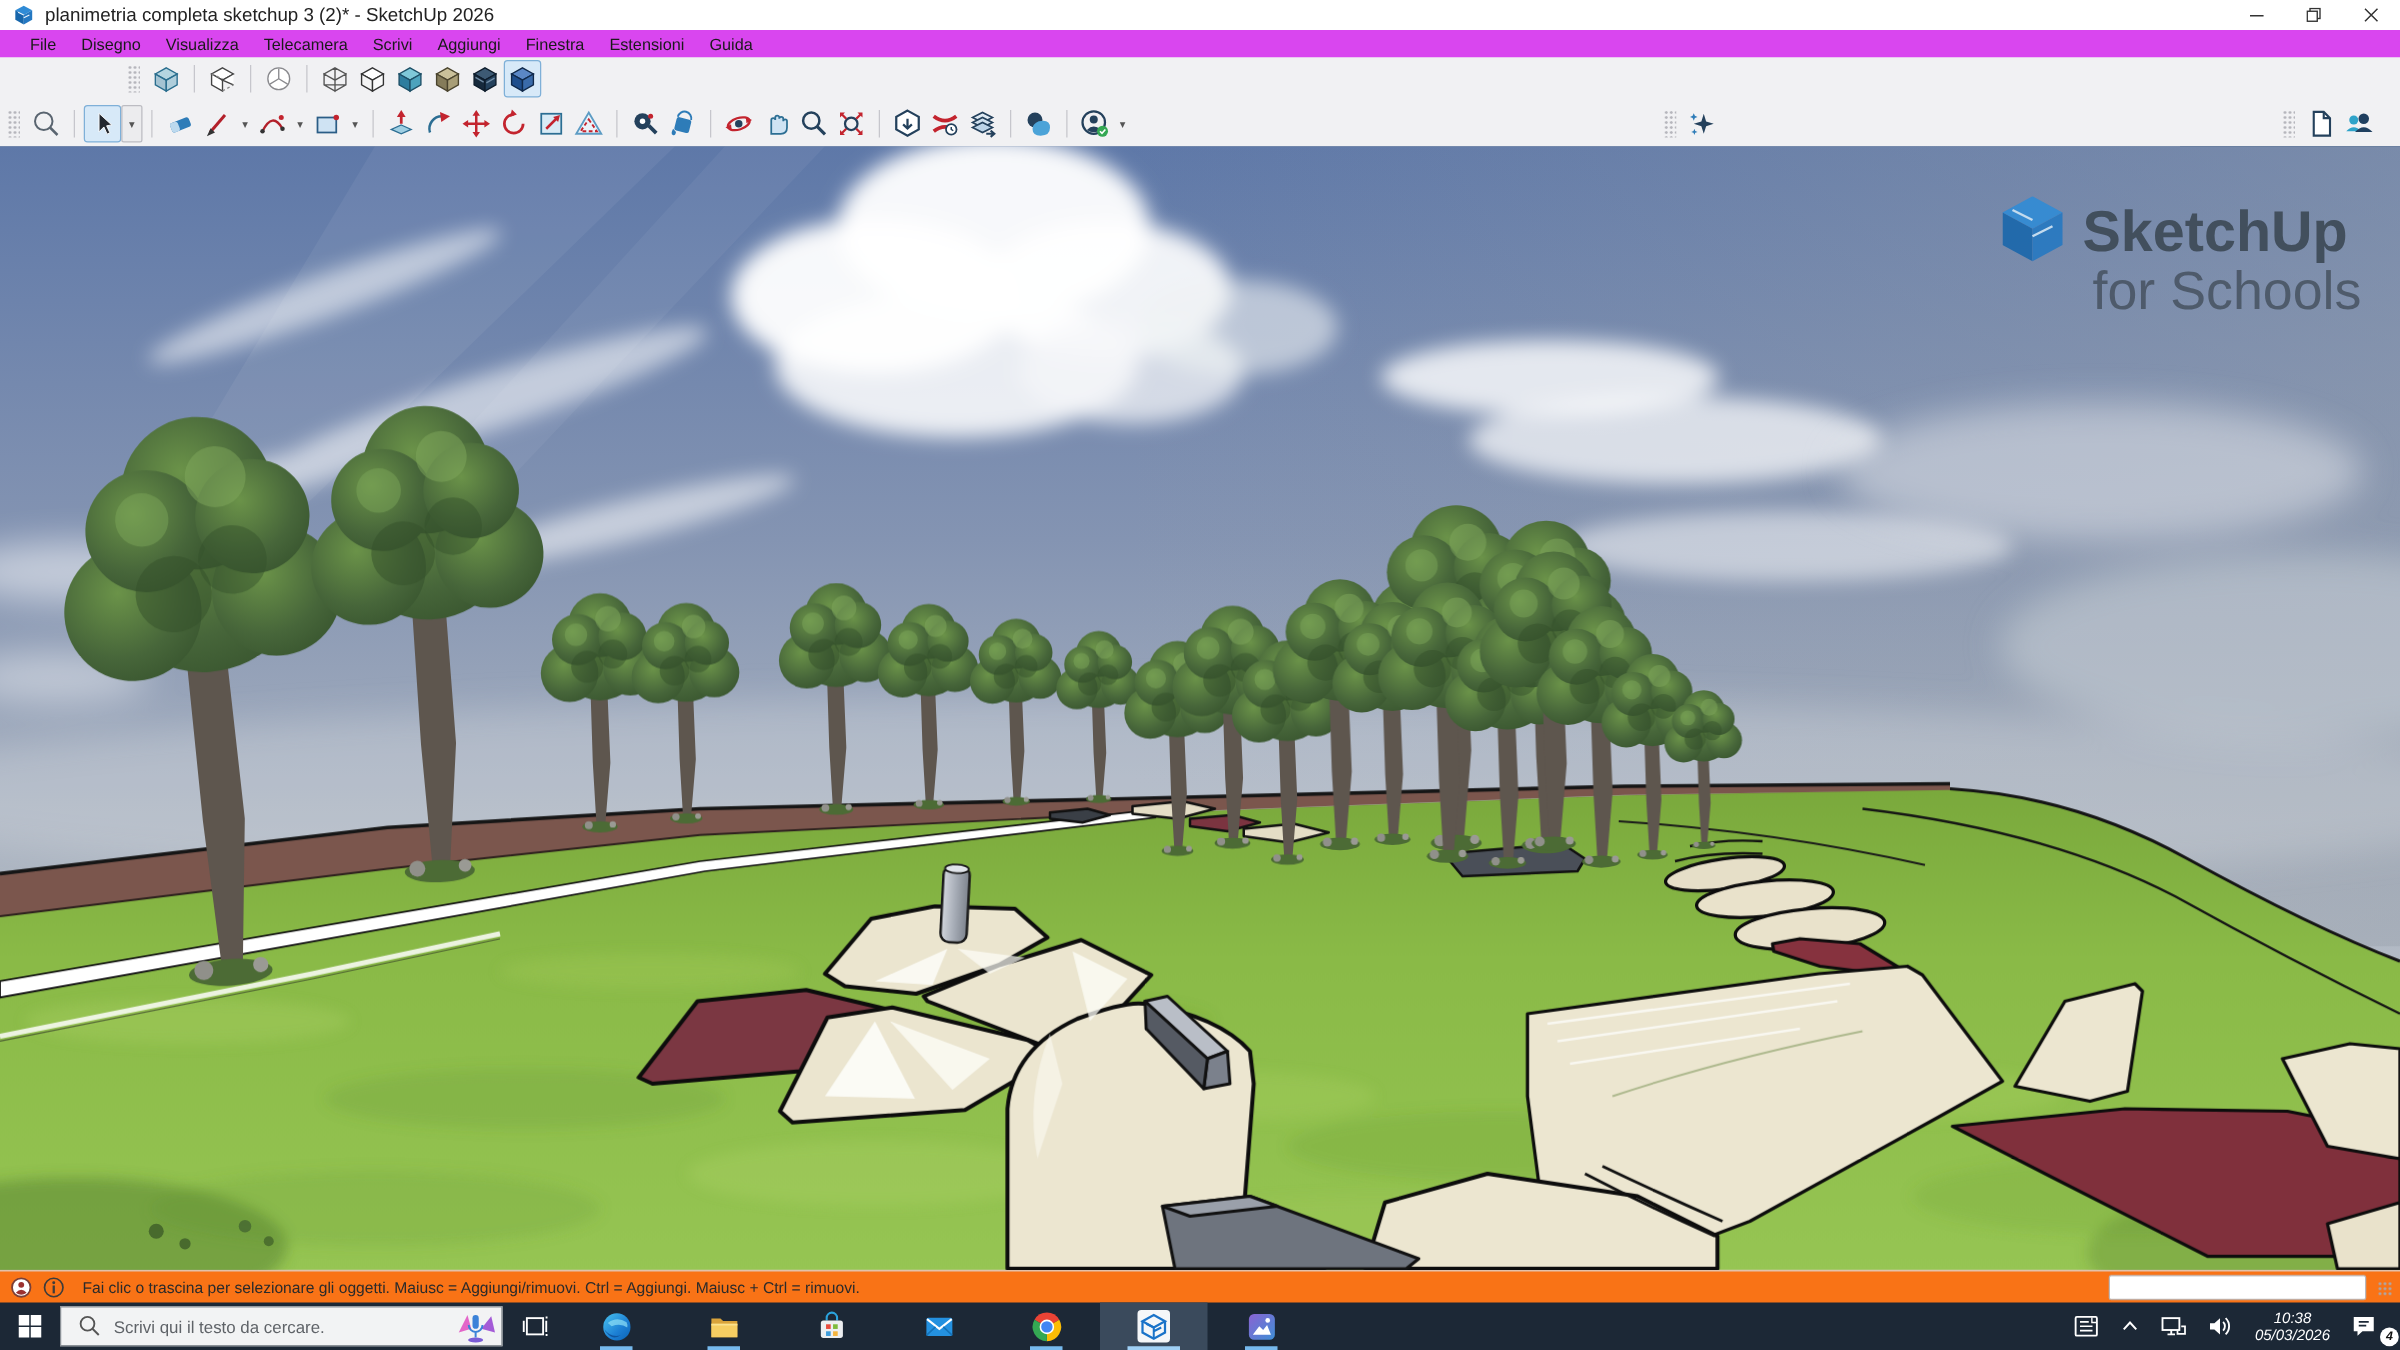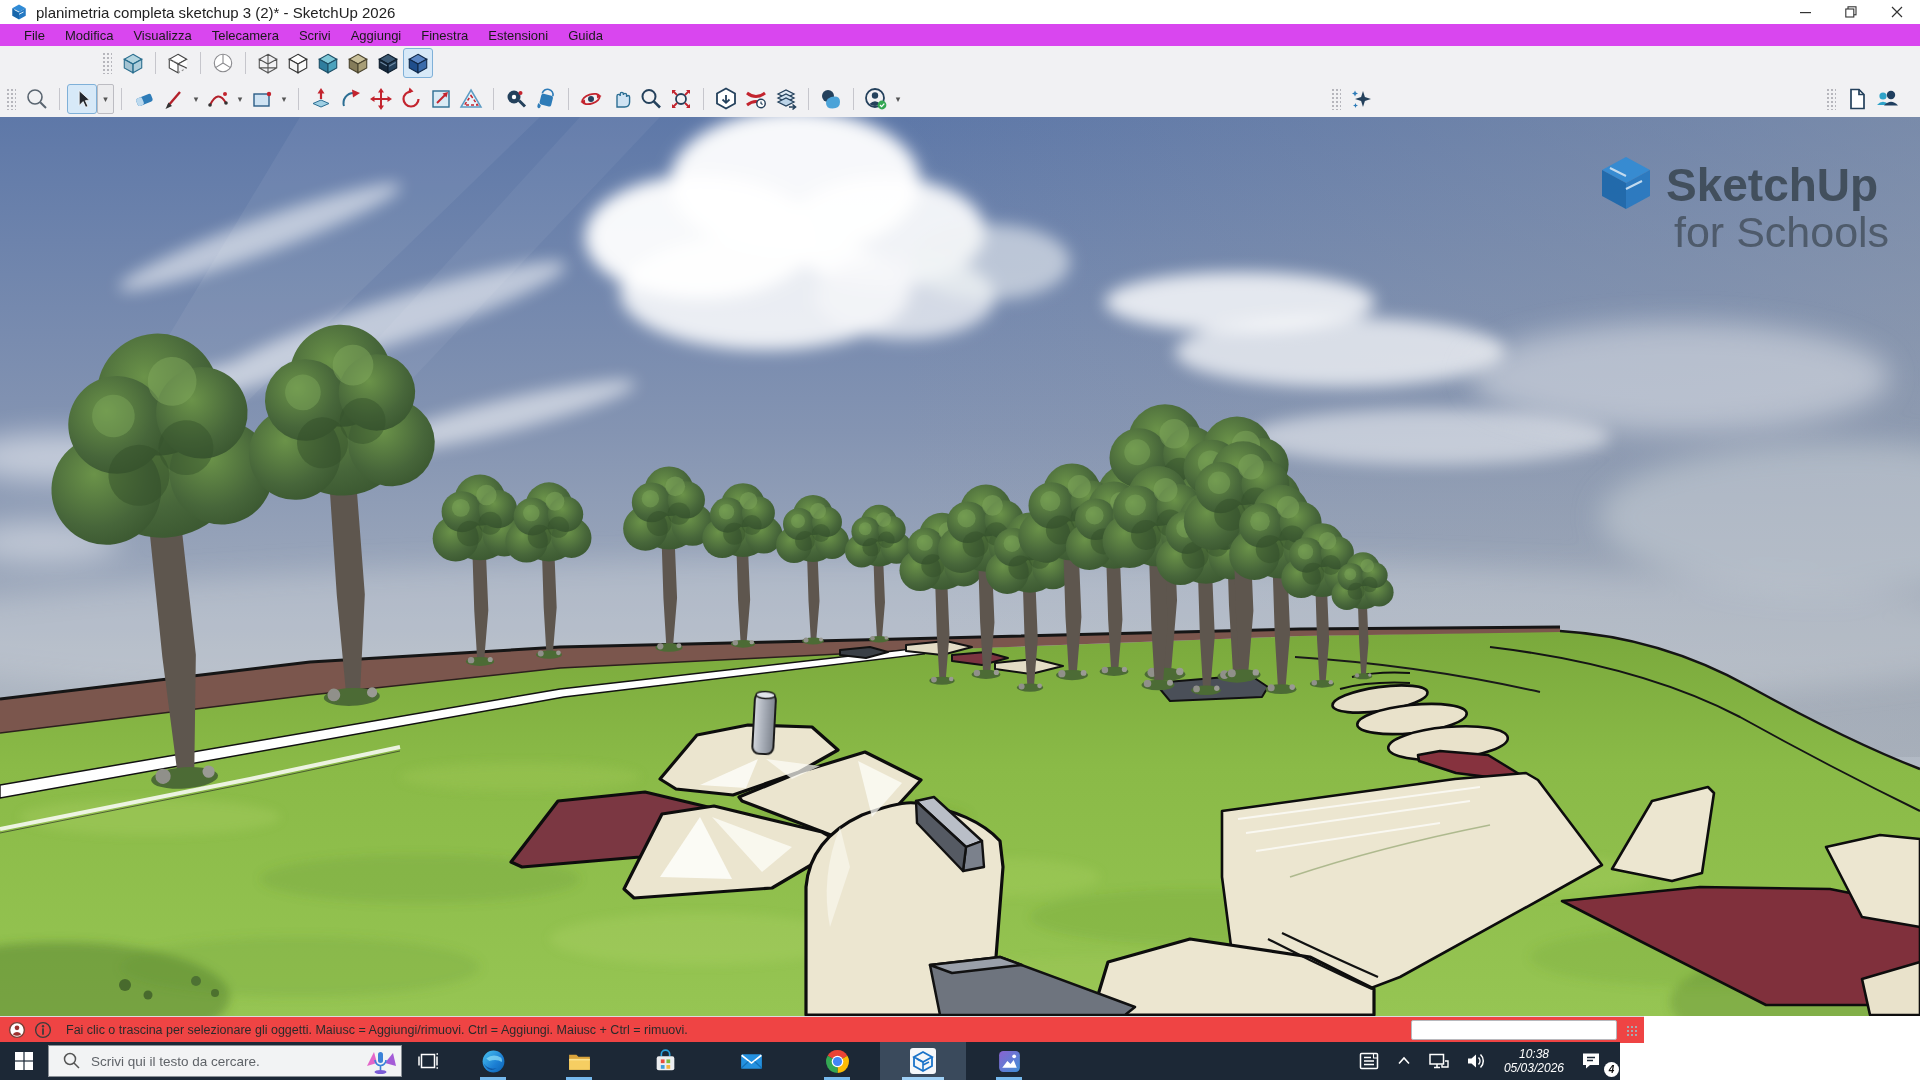--- a/index.html
+++ b/index.html
@@ -28,30 +28,30 @@
   .ti{width:30px;height:30px;display:flex;align-items:center;justify-content:center;cursor:pointer;}
   .ti.small{width:14px;}
   .ti.selected{background:#d7e9f8;border:1px solid #7fb0d8;border-radius:3px;width:28px;height:28px;}
   .ti.caretbox{width:15px;height:28px;background:#ececee;border:1px solid #bcbcc2;border-radius:2px;}
   .caret{font-size:9px;color:#555;}
   .rightgrp{display:flex;align-items:center;}
   
   #viewport{position:absolute;left:0;top:117px;width:1744px;height:899px;background:#9aa7bb;cursor:default;}
   #viewport svg{display:block;}
   
-  #statusbar{position:absolute;left:0;top:1016px;width:1644px;height:26px;background:#ef4444;
+  #statusbar{position:absolute;left:0;top:1016px;width:1920px;height:26px;background:#f97316;
              display:flex;align-items:center;font-size:12.5px;color:#2b2b2b;border-top:1px solid #dcdce0;}
   #statusbar .sicon{margin-left:8px;}
   #statusbar .tip{margin-left:14px;}
   #measure{position:absolute;right:27px;top:3px;width:196px;height:18px;border:1px solid #b8b8bd;
            background:#fff;font-size:12px;padding:0 4px;border-radius:2px;}
   #grip{position:absolute;right:6px;top:8px;width:12px;height:12px;
         background-image:radial-gradient(#a9a9af 1px, transparent 1.2px);background-size:4px 4px;}
   
-  #taskbar{position:absolute;left:0;top:1042px;width:1620px;height:38px;background:#1c2836;
+  #taskbar{position:absolute;left:0;top:1042px;width:1920px;height:38px;background:#1c2836;
            display:flex;align-items:center;color:#fff;}
   .tbbtn{height:38px;display:flex;align-items:center;justify-content:center;cursor:pointer;position:relative;}
   #startbtn{width:48px;}
   #searchbox{width:352px;height:30px;background:#f2f3f4;border:1px solid #8a9096;display:flex;
              align-items:center;margin-right:4px;}
   #searchbox input{border:none;outline:none;background:transparent;flex:1;font-size:13.5px;color:#333;
                    font-family:"Liberation Sans",sans-serif;}
   #searchbox input::placeholder{color:#5f6368;}
   .appslot{width:86px;height:38px;display:flex;align-items:center;justify-content:center;position:relative;cursor:pointer;}
   .appslot.active{background:#3a4a5c;}
@@ -91,21 +91,21 @@
       <div class="winbtn">
         <svg width="12" height="12" viewBox="0 0 12 12">
           <path d="M1,1 L11,11 M11,1 L1,11" stroke="#333" stroke-width="1.2"></path>
         </svg>
       </div>
     </div>
   </div>
 
   <div id="menubar">
     <span>File</span>
-    <span>Modifica</span>
+    <span>Disegno</span>
     <span>Visualizza</span>
     <span>Telecamera</span>
     <span>Scrivi</span>
     <span>Aggiungi</span>
     <span>Finestra</span>
     <span>Estensioni</span>
     <span>Guida</span>
   </div>
 
   <div id="toolbar1" class="toolbar">

